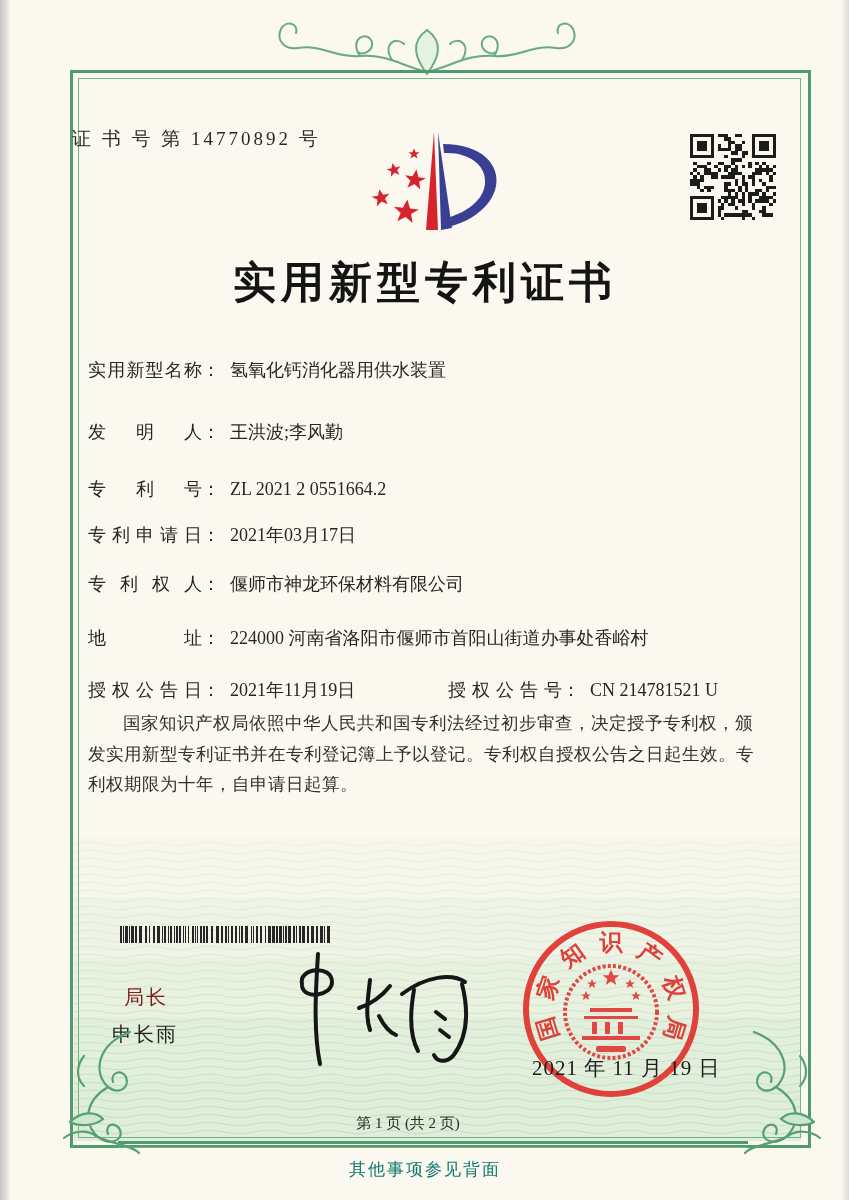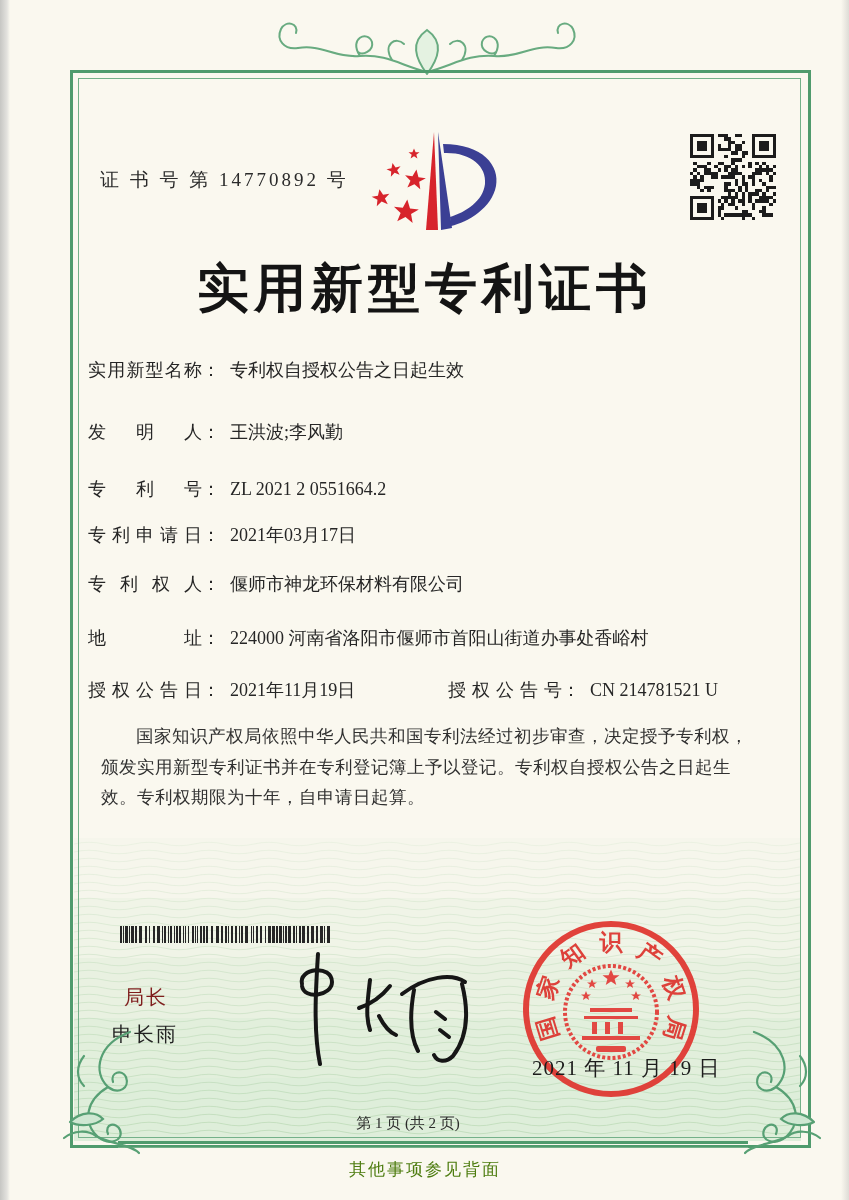--- a/index.html
+++ b/index.html
@@ -6,36 +6,36 @@
   body{width:849px;height:1200px;background:#f2f0ea;font-family:"Liberation Serif","DejaVu Serif",serif;}
   #page{position:relative;width:849px;height:1200px;background:#faf8ef;overflow:hidden;}
   .abs{position:absolute;}
   
   #scan-left{left:0;top:0;width:10px;height:1200px;background:linear-gradient(90deg,#c6c6c3,#e3e2de 70%,#faf8ef);}
   #scan-right{right:0;top:0;width:8px;height:1200px;background:linear-gradient(270deg,#dedcd6,rgba(250,248,239,0));}
   
   #frame-outer{left:70px;top:70px;width:735px;height:1072px;border:3px solid #4f9b6d;}
   #frame-inner{left:78px;top:78px;width:721px;height:1058px;border:1px solid #74b189;}
   
-  #cert-no{left:100px;top:126px;font-size:19px;letter-spacing:3px;color:#2a2a2a;margin-top:41px;}
-  
-  #title{left:120px;top:254px;width:610px;text-align:center;font-size:52px;font-weight:bold;letter-spacing:5px;color:#141414;}
+  #cert-no{left:72px;top:126px;font-size:19px;letter-spacing:3px;color:#2a2a2a;}
+  
+  #title{left:120px;top:254px;width:610px;text-align:center;font-size:43px;font-weight:bold;letter-spacing:5px;color:#141414;}
   
   .row{position:absolute;left:88px;font-size:18px;color:#262626;white-space:nowrap;}
   .lbl{display:inline-flex;width:114px;justify-content:space-between;vertical-align:bottom;}
   .colon{margin-right:10px;}
   
   #paras{left:88px;top:708px;width:682px;font-size:17.5px;line-height:1.75;color:#303030;}
-  #paras p{margin:13px;text-indent:2em;letter-spacing:0.5px;}
+  #paras p{margin:0;text-indent:2em;letter-spacing:0.5px;}
   
   #commissioner-title{left:124px;top:984px;font-size:20px;color:#7f1d1d;font-family:Liberation Sans, sans-serif;letter-spacing:2px;}
   #commissioner-name{left:112px;top:1021px;font-size:20px;color:#222;font-family:"Liberation Sans","DejaVu Sans",sans-serif;letter-spacing:2px;}
   #seal-date{left:532px;top:1054px;font-size:21px;color:#1c1c1c;letter-spacing:1px;font-family:Liberation Serif, serif;}
   #page-info{left:308px;top:1114px;width:200px;text-align:center;font-size:15px;color:#2a2a2a;font-family:Liberation Serif, serif;}
-  #back-note{left:320px;top:1158px;width:210px;text-align:center;font-size:17px;color:#4d7c0f;letter-spacing:2px;}
+  #back-note{left:320px;top:1158px;width:210px;text-align:center;font-size:17px;color:#0f766e;letter-spacing:2px;}
   
   #bottom-line-thick{left:118px;top:1141px;width:630px;height:3px;background:#4f9b6d;}
   #bottom-line-thin{left:118px;top:1147px;width:630px;height:1px;background:#74b189;}
   svg text{font-family:"Liberation Serif","DejaVu Serif",serif;}
 </style>
 </head>
 <body>
 
 <div id="page">
 
@@ -326,21 +326,21 @@
   <div id="title" class="abs">实用新型专利证书</div>
 
   <div id="rows">
       <div class="row" style="top: 358px;"><span class="lbl">
           <span>实</span>
           <span>用</span>
           <span>新</span>
           <span>型</span>
           <span>名</span>
           <span>称</span>
-        </span><span class="colon">：</span><span>专利权自授权公告之日起生效</span></div>
+        </span><span class="colon">：</span><span>氢氧化钙消化器用供水装置</span></div>
       <div class="row" style="top: 420px;"><span class="lbl">
           <span>发</span>
           <span>明</span>
           <span>人</span>
         </span><span class="colon">：</span><span>王洪波;李风勤</span></div>
       <div class="row" style="top: 477px;"><span class="lbl">
           <span>专</span>
           <span>利</span>
           <span>号</span>
         </span><span class="colon">：</span><span>ZL 2021 2 0551664.2</span></div>

